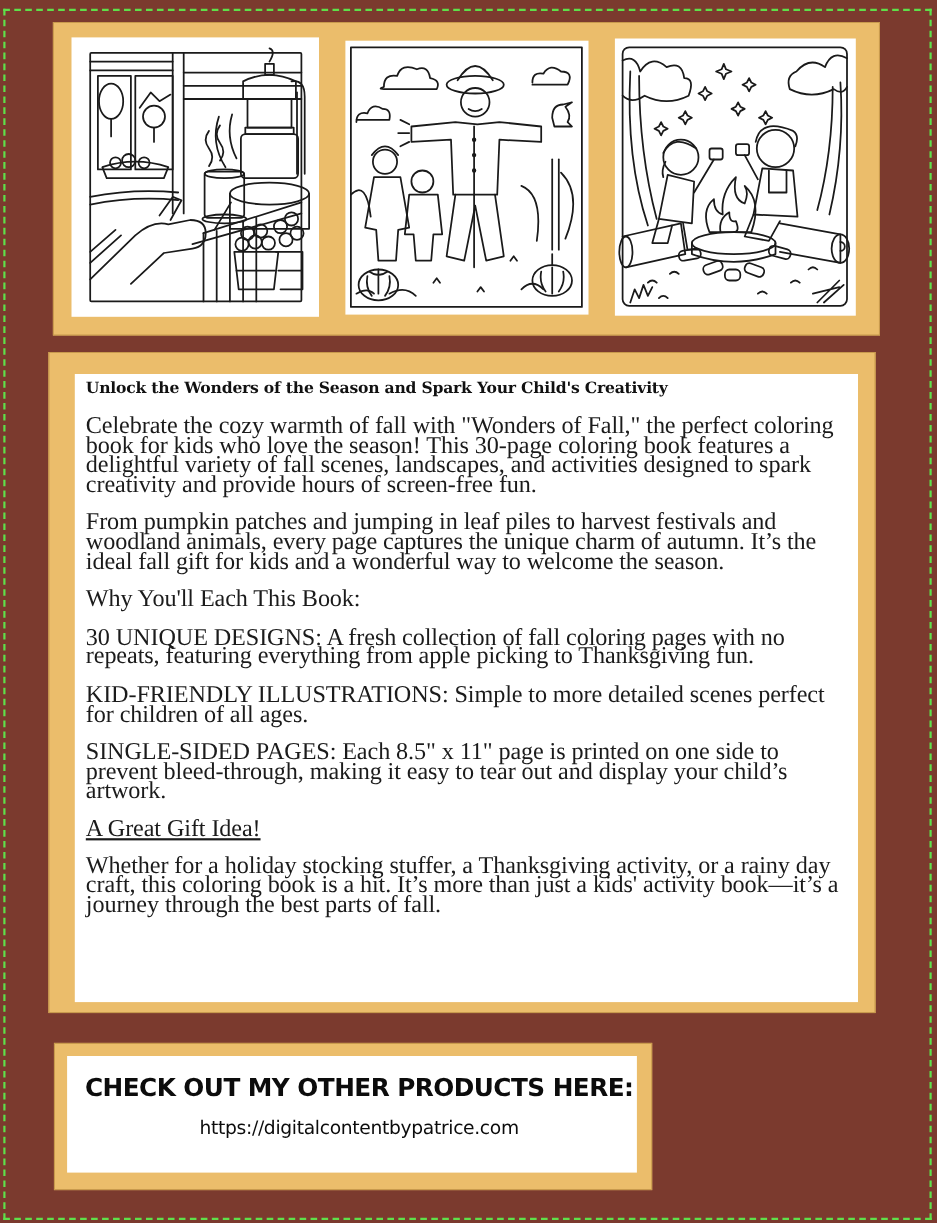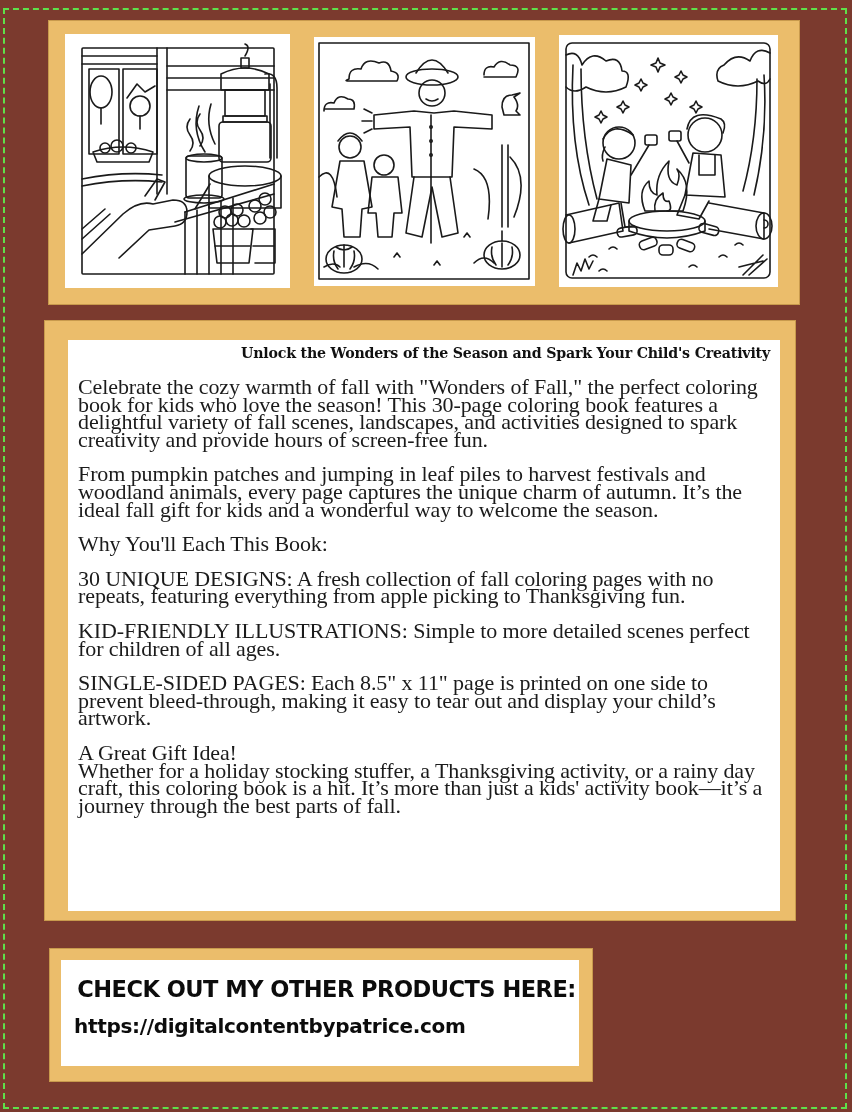--- a/index.html
+++ b/index.html
@@ -15,37 +15,37 @@
   .thumb { position: absolute; background: #fff; overflow: hidden; }
   .thumb svg { position: absolute; display: block; }
   #thumb-1 { left: 17px; top: 14px; width: 225px; height: 254px; }
   #thumb-2 { left: 266px; top: 17px; width: 221px; height: 249px; }
   #thumb-3 { left: 511px; top: 15px; width: 219px; height: 252px; }
 
   #desc-panel { left: 44px; top: 320px; width: 752px; height: 601px; }
   #desc-box { left: 24px; top: 20px; width: 712px; height: 571px; padding: 4px 10px 0 10px; }
   .heading {
     font-family: "DejaVu Serif", serif; font-weight: bold; font-size: 14.2px;
-    text-align: right; color: #111; letter-spacing: -0.2px; line-height: 18px;
+    text-align: left; color: #111; letter-spacing: -0.2px; line-height: 18px;
     margin-bottom: 16px; margin-top: 0px;
   }
   .para {
     font-family: "Liberation Serif", serif; font-size: 22px; line-height: 17.6px;
     color: #1b1b1b; margin-bottom: 17px; letter-spacing: -0.1px;
   }
-  .para.tight { margin-bottom: 0; }
+  .para.tight { margin-bottom: 16px; text-decoration: underline; }
 
   #cta-panel { left: 49px; top: 948px; width: 544px; height: 134px; }
   #cta-box { left: 12px; top: 12px; width: 518px; height: 106px; padding: 11px 0 0 13px; }
   .cta-line {
     font-family: "DejaVu Sans", sans-serif; font-size: 23px; line-height: 37px;
     color: #0c0c0c; letter-spacing: -0.6px; white-space: nowrap;
   }
   .cta-line.title { font-weight: bold; letter-spacing: -0.5px; font-size: 22.5px; text-align: center; }
-  .cta-line.url { font-weight: bold; font-size: 20px; letter-spacing: -0.3px; }
+  .cta-line.url { font-weight: normal; font-size: 17px; letter-spacing: -0.3px; text-align: center; }
 </style>
 </head>
 <body>
 
 <div class="dash-frame"></div>
 
 <div class="gold" id="top-panel">
 
   <div class="thumb" id="thumb-1">
     <svg width="225" height="254" viewBox="0 0 225 254">

